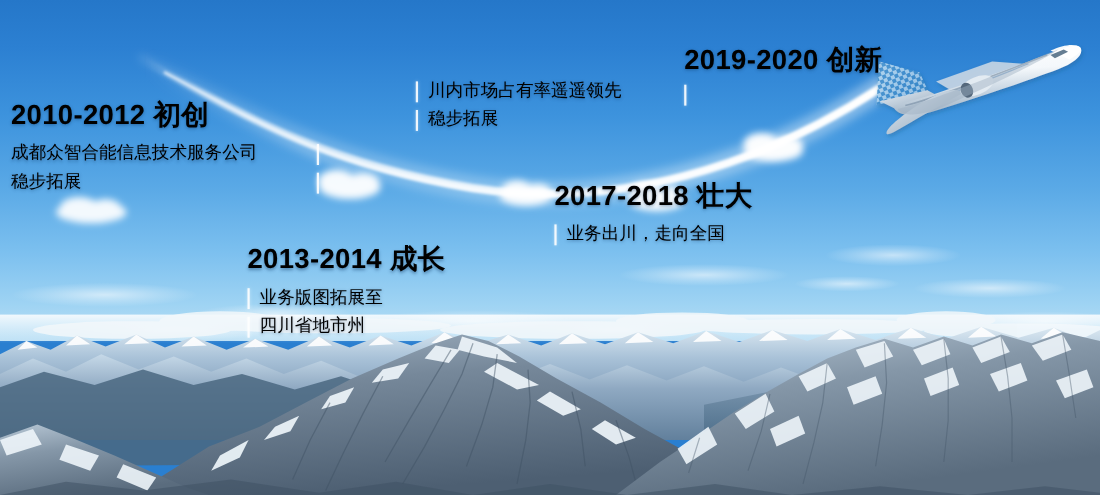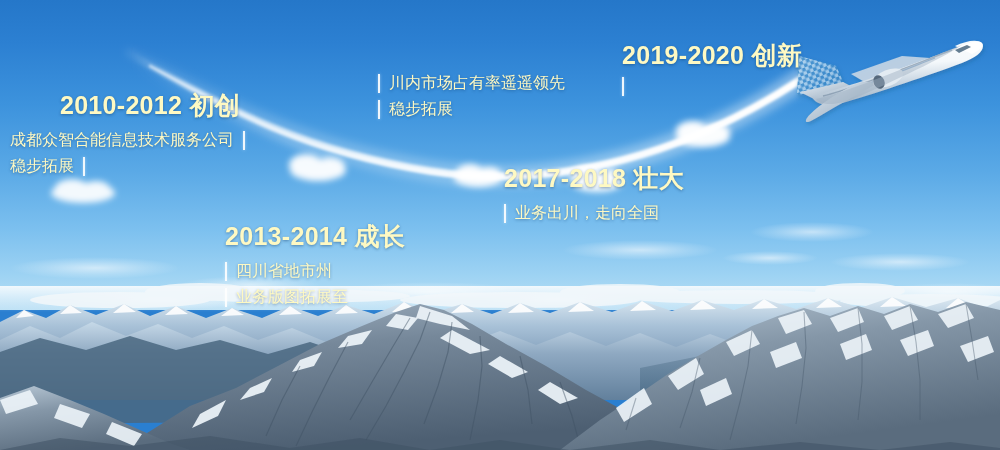--- a/index.html
+++ b/index.html
@@ -34,21 +34,21 @@
   
   .layer {
     position:absolute; left:0; top:0;
     width:1000px; height:450px;
     pointer-events:none;
   }
 
   
   .block {
     position:absolute;
-    color:#fef9c3;
+    color:#000000;
     text-shadow:0 1px 3px rgba(10,50,95,.45);
     white-space:nowrap;
   }
   .block .year {
     font-size:25px;
     font-weight:bold;
     letter-spacing:.3px;
     line-height:30px;
     margin-bottom:7px;
   }
@@ -63,22 +63,22 @@
   .bar {
     display:inline-block;
     width:2px; height:19px;
     background:#ffffff;
     opacity:.92;
     flex:none;
     box-shadow:0 0 3px rgba(255,255,255,.5);
   }
   
   .block.right { text-align:right; }
-  .block.right .year { text-align:center; }
-  .block.right .line { justify-content:flex-start; }
+  .block.right .year { text-align:left; }
+  .block.right .line { justify-content:space-between; }
 
   
   #blk-2010 { left:10px;  top:90px;  width:280px; }
   #blk-2013 { left:225px; top:205px;margin-top:16px; }
   #blk-2015 { left:378px; top:70px;  }
   #blk-2017 { left:504px; top:163px; }
   #blk-2019 { left:622px; top:40px;  }
 </style>
 </head>
 <body>
@@ -414,25 +414,25 @@
     <div class="line">
       <span>稳步拓展</span>
       <span class="bar"></span>
     </div>
   </div>
 
   <div class="block" id="blk-2013">
     <div class="year">2013-2014 成长</div>
     <div class="line">
       <span class="bar"></span>
+      <span>业务版图拓展至</span>
+    </div>
+    <div class="line">
+      <span class="bar"></span>
       <span>四川省地市州</span>
-    </div>
-    <div class="line">
-      <span class="bar"></span>
-      <span>业务版图拓展至</span>
     </div>
   </div>
 
   <div class="block" id="blk-2015">
     <div class="line">
       <span class="bar"></span>
       <span>川内市场占有率遥遥领先</span>
     </div>
     <div class="line">
       <span class="bar"></span>

